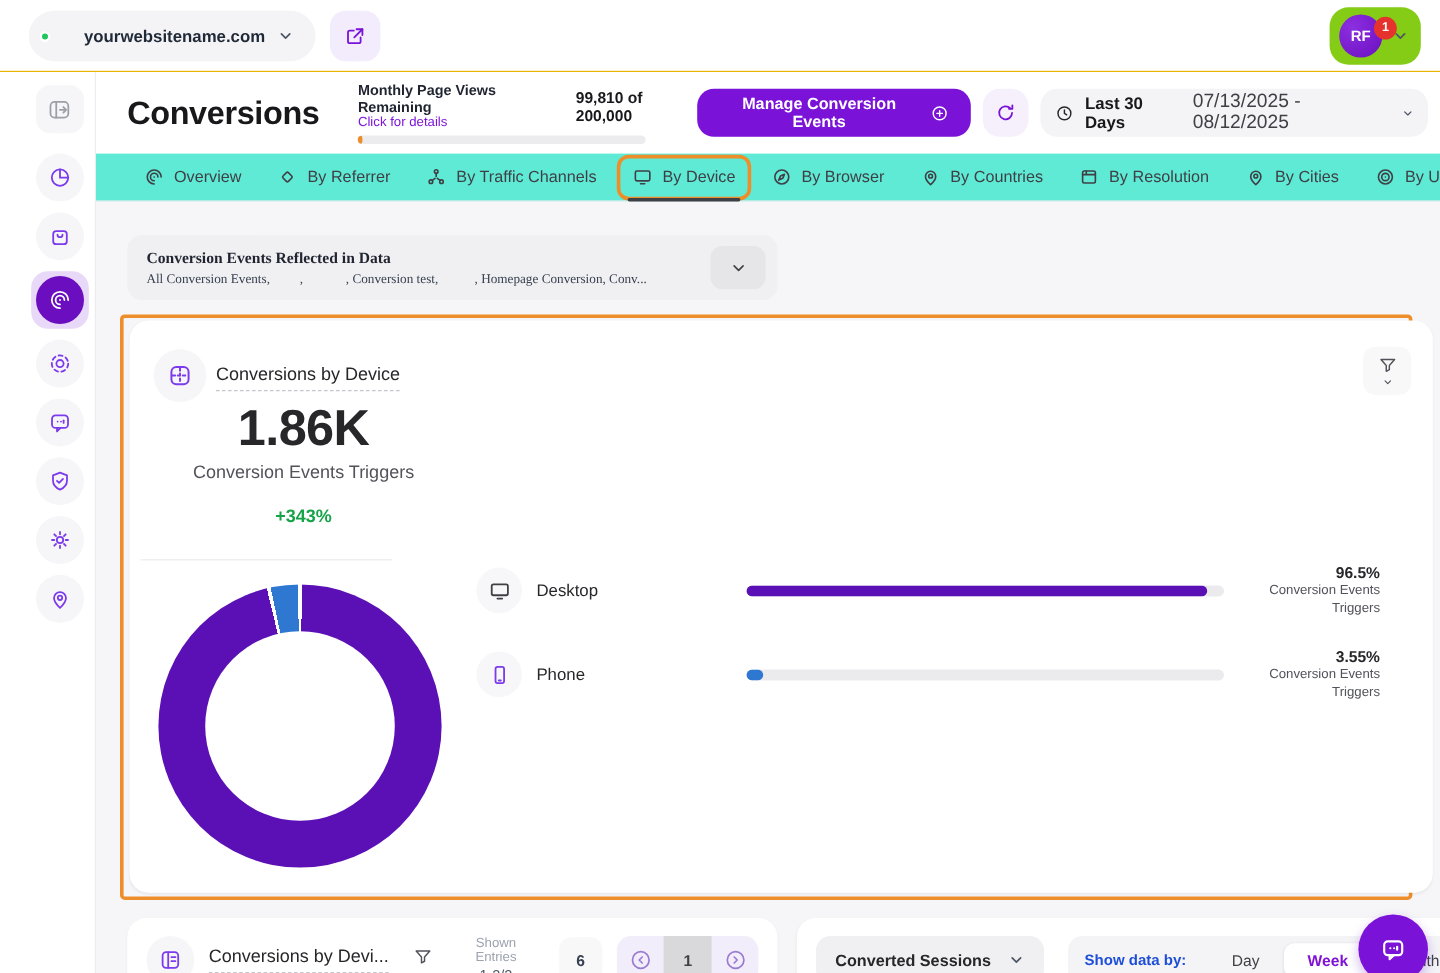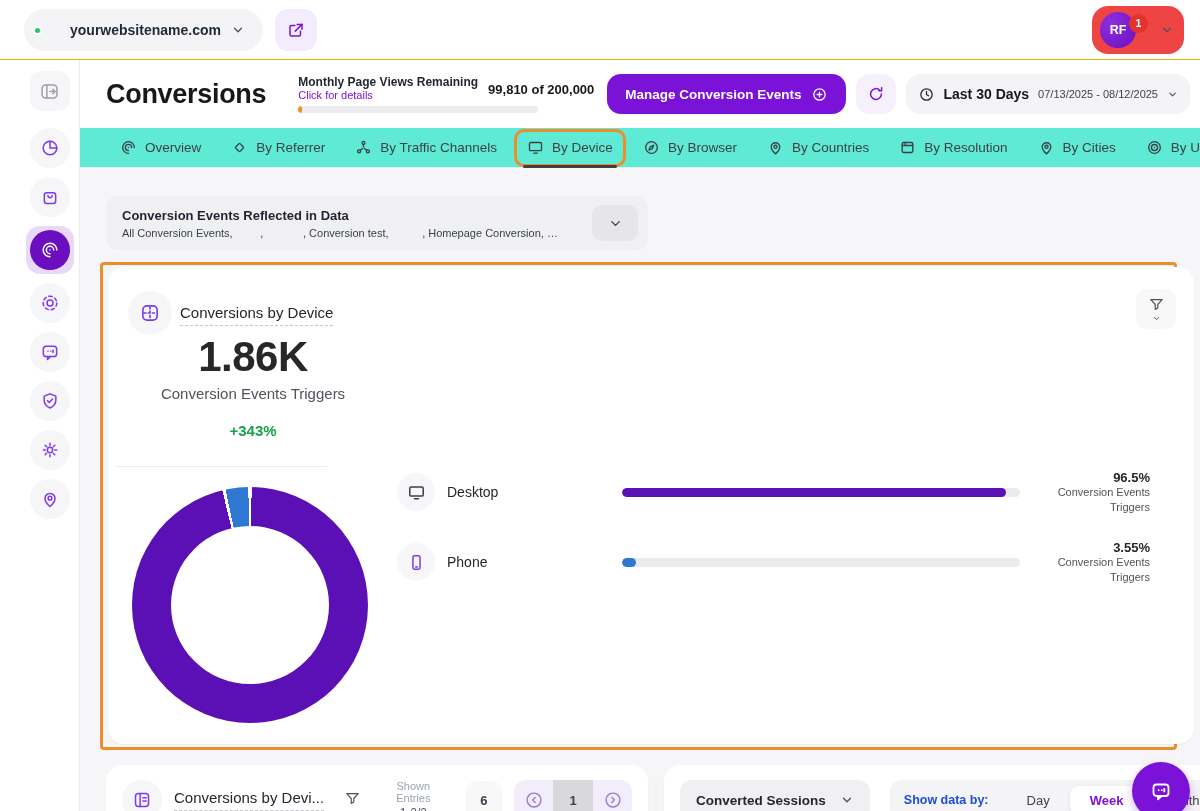--- a/index.html
+++ b/index.html
@@ -11,21 +11,21 @@
   .topbar { height:60px; display:flex; align-items:center; padding:0 16px 0 24px; background:#fff; border-bottom:1px solid #eab308; }
   .site-pill { display:flex; align-items:center; gap:10px; background:#f4f4f6; border-radius:22px; height:42px; padding:0 18px 0 12px; cursor:pointer; }
   .globe { position:relative; width:24px; height:24px; }
   .globe-core { width:24px; height:24px; border-radius:50%; background:radial-gradient(circle at 35% 35%, #a855f7, #7a12d8 60%, #5b10b5); position:relative; overflow:hidden; }
   .globe-core:before { content:""; position:absolute; inset:2px; border-radius:50%; background:
       repeating-linear-gradient(0deg, transparent 0 3px, rgba(255,255,255,.55) 3px 4px),
       repeating-linear-gradient(90deg, transparent 0 3px, rgba(255,255,255,.55) 3px 4px); opacity:.6; }
   .globe-dot { position:absolute; left:-3px; top:8px; width:9px; height:9px; border-radius:50%; background:#22c55e; border:2px solid #fff; }
   .site-name { font-size:14px; font-weight:700; color:#1f2937; }
   .ext-btn { margin-left:12px; width:42px; height:42px; border-radius:13px; background:#f3ecfc; border:none; display:flex; align-items:center; justify-content:center; color:var(--c-brand); cursor:pointer; }
-  .top-right { margin-left:auto; display:flex; align-items:center; gap:24px; background:#ef4444; border-radius:16px; padding:6px 10px 6px 8px; cursor:pointer; }
+  .top-right { margin-left:auto; display:flex; align-items:center; gap:8px; background:#84cc16; border-radius:16px; padding:6px 10px 6px 8px; cursor:pointer; }
   .avatar-wrap { position:relative; }
   .avatar { width:36px; height:36px; border-radius:50%; background:radial-gradient(circle at 30% 30%, #8b2fe0, #6a0ec0); color:#fff; font-size:12.5px; font-weight:700; display:flex; align-items:center; justify-content:center; }
   .notif { position:absolute; right:-12px; top:2px; width:19px; height:19px; border-radius:50%; background:var(--c-red); color:#fff; font-size:10.5px; font-weight:700; display:flex; align-items:center; justify-content:center; }
   .chev { color:#4b5563; }
 
   
   .body { display:flex; height:751px;padding-left:20px; }
   .sidebar { width:60px; background:#fff; border-right:1px solid #ececee; display:flex; flex-direction:column; align-items:center; padding-top:11px; flex:0 0 60px; }
   .side-item { width:40px; height:40px; border-radius:50%; background:#f6f6f8; display:flex; align-items:center; justify-content:center; color:#7c3aed; margin-bottom:9px; cursor:pointer; }
   .side-item.toggle { border-radius:12px; color:#9aa0a8; margin-bottom:17px; }
@@ -42,33 +42,33 @@
   .q-label { font-size:12px; font-weight:700; color:#1f2430; line-height:1.2; }
   .q-link { font-size:11px; color:#7c14d9; cursor:pointer; }
   .q-value { font-size:13px; font-weight:600; color:#18181b; padding-bottom:4px; }
   .q-bar { margin-top:5px; width:240px; height:7px; border-radius:4px; background:#ececee; overflow:hidden; }
   .q-fill { height:100%; width:4px; background:var(--c-orange); border-radius:4px; }
   .head-actions { margin-left:auto; display:flex; align-items:center; gap:10px; }
   .manage-btn { height:40px; border:none; border-radius:14px; background:var(--c-brand); color:#fff; font-size:13.5px; font-weight:700; display:flex; align-items:center; gap:9px; padding:0 18px; cursor:pointer; font-family:inherit; }
   .refresh-btn { width:40px; height:40px; border:none; border-radius:14px; background:#f5f0fc; color:var(--c-brand); display:flex; align-items:center; justify-content:center; cursor:pointer; }
   .date-pill { height:40px; border-radius:14px; background:#f4f4f6; display:flex; align-items:center; gap:9px; padding:0 12px; cursor:pointer; }
   .date-label { font-size:14px; font-weight:700; color:#18181b; }
-  .date-value { font-size:11px; color:#3f3f46; }
+  .date-value { font-size:16px; color:#3f3f46; }
 
   
   .tabs { height:40px; background:#5eead4; border-bottom:1px solid #ececee; display:flex; align-items:center; gap:30px; padding-left:40px; }
   .tab { position:relative; height:40px; display:flex; align-items:center; gap:8px; font-size:13.5px; font-weight:500; color:#3f3f46; cursor:pointer; white-space:nowrap; }
   .tab svg { color:#3f3f46; }
   .tab.active::after { content:""; position:absolute; left:-4px; right:-4px; bottom:0; height:3px; background:#3f3f46; border-radius:2px; }
   .tab.highlight::before { content:""; position:absolute; top:1px; bottom:1px; left:-13px; right:-13px; border:3px solid var(--c-orange); border-radius:10px; pointer-events:none; }
 
   
   .content { flex:1; background:var(--c-page); padding:28px 28px 0 26px; overflow:hidden; }
 
-  .events-banner { width:542px; background:#f0f0f2; border-radius:12px; padding:9px 10px 9px 16px; display:flex; align-items:center; }
+  .events-banner { width:542px; background:#f0f0f2; border-radius:12px; padding:9px 10px 9px 16px; display:flex; align-items:center;font-family:Liberation Serif, serif; }
   .banner-title { font-size:13px; font-weight:700; color:#1f2430; }
   .banner-sub { font-size:11px; color:#374151; margin-top:4px; white-space:pre; overflow:hidden; text-overflow:ellipsis; max-width:440px; }
   .banner-chev { margin-left:auto; width:46px; height:36px; border:none; border-radius:10px; background:#e6e6e9; color:#3f3f46; display:flex; align-items:center; justify-content:center; cursor:pointer; }
 
   .orange-frame { margin:12px -5px 0 -6px; border:3px solid var(--c-orange); border-radius:4px; padding:2px; height:488px; }
   .device-card { position:relative; width:1086px; height:477px; margin-left:3px; background:#fff; border-radius:16px; box-shadow:0 1px 2px rgba(16,24,40,.05); }
 
   .card-icon { position:absolute; left:20px; top:24px; width:44px; height:44px; border-radius:50%; background:#f6f6f8; display:flex; align-items:center; justify-content:center; color:#7c3aed; }
   .card-title { position:absolute; left:72px; top:37px; font-size:15px; font-weight:500; color:#27272a; border-bottom:1px dashed #c4c6cc; padding-bottom:4px; }
   .filter-btn { position:absolute; right:18px; top:22px; width:40px; height:40px; border:none; border-radius:10px; background:#f8f8f9; color:#52525b; display:flex; flex-direction:column; align-items:center; justify-content:center; gap:1px; cursor:pointer; }

